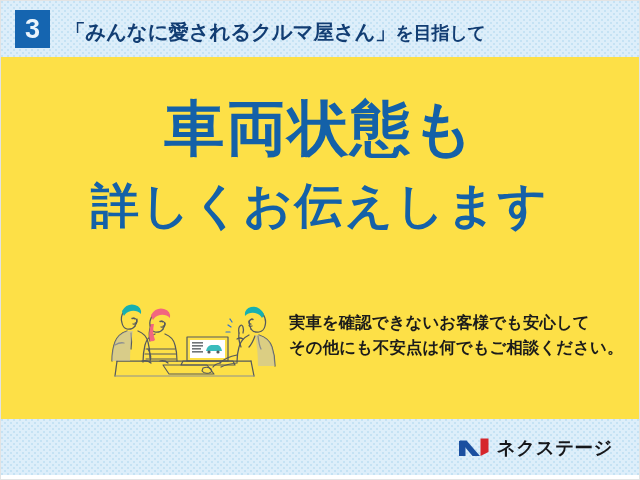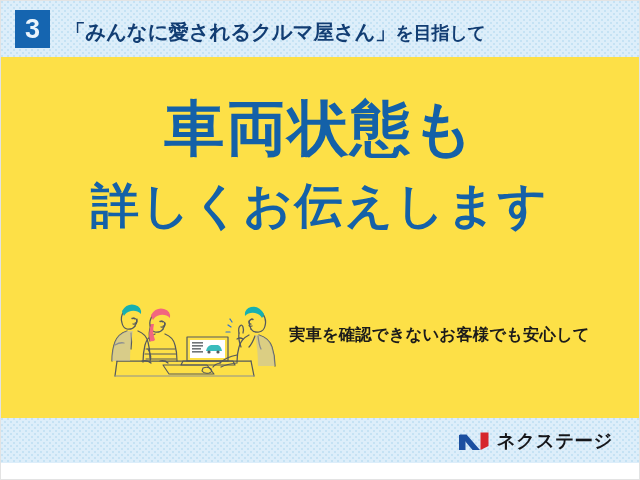--- a/index.html
+++ b/index.html
@@ -92,21 +92,21 @@
     color:#1b1b1b;
     font-size:16.4px;
     line-height:1.53;
     font-weight:bold;
     letter-spacing:0.1px;
     padding-top:4px;
   }
   #bodycopy .bline{display:block;white-space:nowrap;}
 
   
-  #footer{ bottom:16px; height:45px; }
+  #footer{ bottom:4px; height:56px; }
   .ftr-inner{
     position:absolute;inset:0;
     display:flex;align-items:center;justify-content:flex-end;
     padding-right:26px;
   }
   .logo-wrap{display:flex;align-items:center;}
   .logo-mark{width:32px;height:24px;flex:0 0 auto;}
   .logo-mark svg{display:block;width:32px;height:24px;}
   .logo-text{
     margin-left:7px;
@@ -234,20 +234,21 @@
           <g stroke="#2b6fd6" stroke-width="1.2" stroke-linecap="round" fill="none">
             <path d="M140 52 l-3 -2"></path>
             <path d="M139 57 l-4 0"></path>
             <path d="M141 47 l-2 -3"></path>
           </g>
         </svg>
       </div>
 
       <div id="bodycopy">
         <span class="bline">実車を確認できないお客様でも安心して</span>
+        <span class="bline">その他にも不安点は何でもご相談ください。</span>
       </div>
 
     </div>
   </div>
 
   <div class="dotband" id="footer">
     <div class="ftr-inner">
       <div class="logo-wrap">
         <span class="logo-mark">
           <svg viewBox="0 0 32 24" xmlns="http://www.w3.org/2000/svg">

